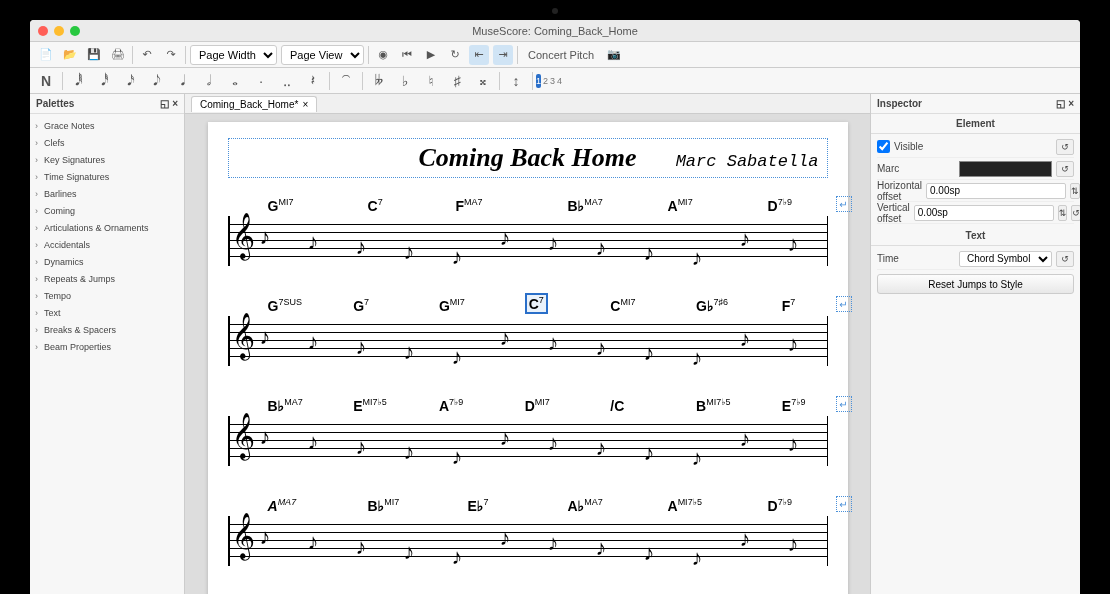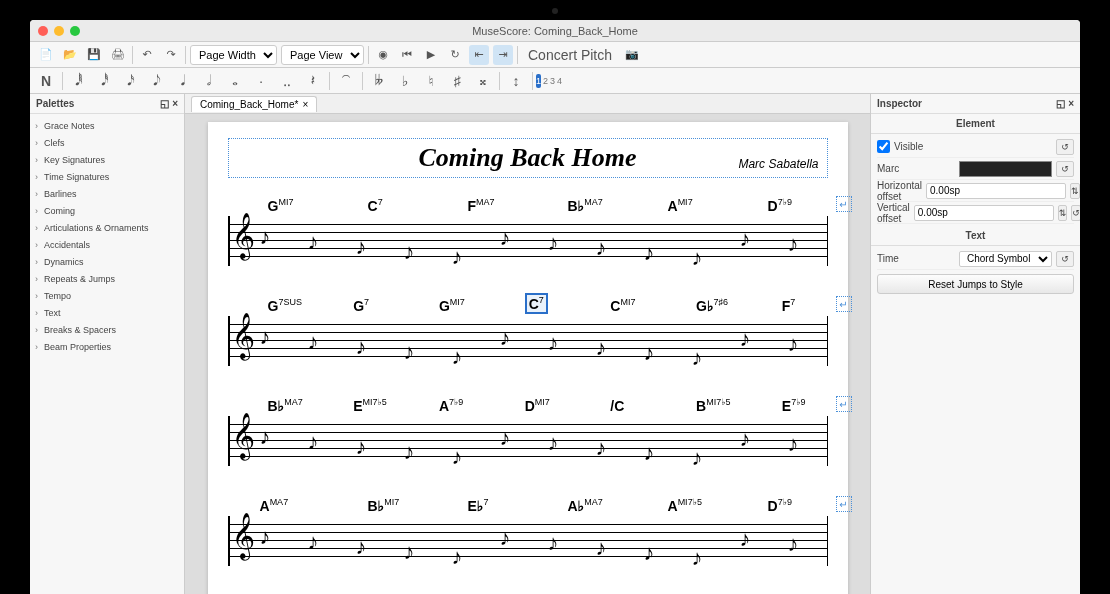--- a/index.html
+++ b/index.html
@@ -26,21 +26,21 @@
 .palette-list { padding:4px 0; }
 .palette-item { padding:2px 6px 2px 14px; color:#444; cursor:pointer; position:relative; font-size:9px; line-height:13px; }
 .palette-item::before { content:"›"; position:absolute; left:5px; color:#777; }
 .doc-area { flex:1; background:#ddd; display:flex; flex-direction:column; }
 .doc-tabs { height:20px; background:#f0f0f0; border-bottom:1px solid #ccc; display:flex; align-items:center; padding:0 6px; font-size:10px; }
 .doc-tab { background:#fff; border:1px solid #ccc; border-bottom:none; padding:2px 8px; border-radius:3px 3px 0 0; display:flex; align-items:center; gap:4px; }
 .doc-canvas { flex:1; background:#ddd; overflow:auto; padding:8px; }
 .page { background:#fff; margin:0 auto; width:640px; min-height:520px; box-shadow:0 1px 4px rgba(0,0,0,0.2); padding:16px 20px; }
 .title-chord-box { border:1px dotted #4a90d9; padding:4px; margin-bottom:8px; display:flex; align-items:flex-end; justify-content:center; position:relative; }
 .song-title { font-family:"Comic Sans MS","Brush Script MT",cursive; font-size:26px; font-style:italic; font-weight:bold; }
-.composer { position:absolute; right:8px; bottom:6px; font-family:Liberation Sans, sans-serif; font-style:italic; font-size:12px; }
+.composer { position:absolute; right:8px; bottom:6px; font-family:Liberation Mono, monospace; font-style:italic; font-size:17px; }
 .system { margin:18px 0 30px 0; position:relative; }
 .chord-row { display:flex; font-family:Georgia,serif; font-size:14px; font-weight:bold; height:18px; align-items:flex-end; }
 .chord { position:relative; white-space:nowrap; }
 .chord .ext { font-size:9px; vertical-align:super; font-weight:normal; }
 .chord .alt { font-size:9px; vertical-align:super; font-weight:normal; }
 .chord.sel-chord { border:2px solid #2a6fc9; background:#eaf2fb; padding:0 2px; }
 .staff { height:50px; position:relative; border-left:2px solid #000; border-right:1px solid #000; margin-top:2px; }
 .staff-lines { position:absolute; inset:0; }
 .staff-lines hr { height:1px; background:#000; border:none; position:absolute; left:0; right:0; }
 .clef { position:absolute; left:2px; top:-4px; font-size:40px; font-family:serif; }
@@ -87,21 +87,21 @@
       <select class="sel"><option>Page Width</option></select>
       <select class="sel"><option>Page View</option></select>
       <div class="divider"></div>
       <div class="tbtn">◉</div>
       <div class="tbtn">⏮</div>
       <div class="tbtn">▶</div>
       <div class="tbtn">↻</div>
       <div class="tbtn active">⇤</div>
       <div class="tbtn active">⇥</div>
       <div class="divider"></div>
-      <div class="tbtn" style="width:auto;padding:0 6px;font-size:14px">Concert Pitch</div>
+      <div class="tbtn" style="width:auto;padding:0 6px;font-size:11px">Concert Pitch</div>
       <div class="tbtn">📷</div>
       <div class="spacer"></div>
     </div>
 
     <div class="toolbar2">
       <div class="tbtn" style="font-weight:bold">N</div>
       <div class="divider"></div>
       <div class="tbtn">𝅘𝅥𝅱</div>
       <div class="tbtn">𝅘𝅥𝅰</div>
       <div class="tbtn">𝅘𝅥𝅯</div>
@@ -168,21 +168,21 @@
           <div class="page">
             <div class="title-chord-box">
               <span class="song-title">Coming Back Home</span>
               <span class="composer">Marc Sabatella</span>
             </div>
             <div id="systems">
                 <div class="system">
                   <div class="chord-row" style="position: relative; height: 18px;">
                     <span class="chord" style="position: absolute; left: 40px;">G<span class="ext">MI</span><span class="alt">7</span></span>
                     <span class="chord" style="position: absolute; left: 140px;">C<span class="alt">7</span></span>
-                    <span class="chord" style="position: absolute; left: 240px;">F<span class="ext">MA</span><span class="alt">7</span></span>
+                    <span class="chord" style="position: absolute; left: 228px;">F<span class="ext">MA</span><span class="alt">7</span></span>
                     <span class="chord" style="position: absolute; left: 340px;">B♭<span class="ext">MA</span><span class="alt">7</span></span>
                     <span class="chord" style="position: absolute; left: 440px;">A<span class="ext">MI</span><span class="alt">7</span></span>
                     <span class="chord" style="position: absolute; left: 540px;">D<span class="alt">7♭9</span></span>
                   </div>
                   <div class="staff">
                     <div class="staff-lines">
                       <hr style="top: 8px;">
                       <hr style="top: 16px;">
                       <hr style="top: 24px;">
                       <hr style="top: 32px;">
@@ -273,21 +273,21 @@
                       <span class="note" style="left: 384px; top: 24px;">♪</span>
                       <span class="note" style="left: 432px; top: 29px;">♪</span>
                       <span class="note" style="left: 480px; top: 10px;">♪</span>
                       <span class="note" style="left: 528px; top: 15px;">♪</span>
                     </div>
                   </div>
                   <div class="newline-icon">↵</div>
                 </div>
                 <div class="system">
                   <div class="chord-row" style="position: relative; height: 18px;">
-                    <span class="chord" style="position: absolute; left: 32px;">A<span class="ext">MA</span><span class="alt">7</span></span>
+                    <span class="chord" style="position: absolute; left: 40px; font-style: italic;">A<span class="ext">MA</span><span class="alt">7</span></span>
                     <span class="chord" style="position: absolute; left: 140px;">B♭<span class="ext">MI</span><span class="alt">7</span></span>
                     <span class="chord" style="position: absolute; left: 240px;">E♭<span class="alt">7</span></span>
                     <span class="chord" style="position: absolute; left: 340px;">A♭<span class="ext">MA</span><span class="alt">7</span></span>
                     <span class="chord" style="position: absolute; left: 440px;">A<span class="ext">MI</span><span class="alt">7♭5</span></span>
                     <span class="chord" style="position: absolute; left: 540px;">D<span class="alt">7♭9</span></span>
                   </div>
                   <div class="staff">
                     <div class="staff-lines">
                       <hr style="top: 8px;">
                       <hr style="top: 16px;">

